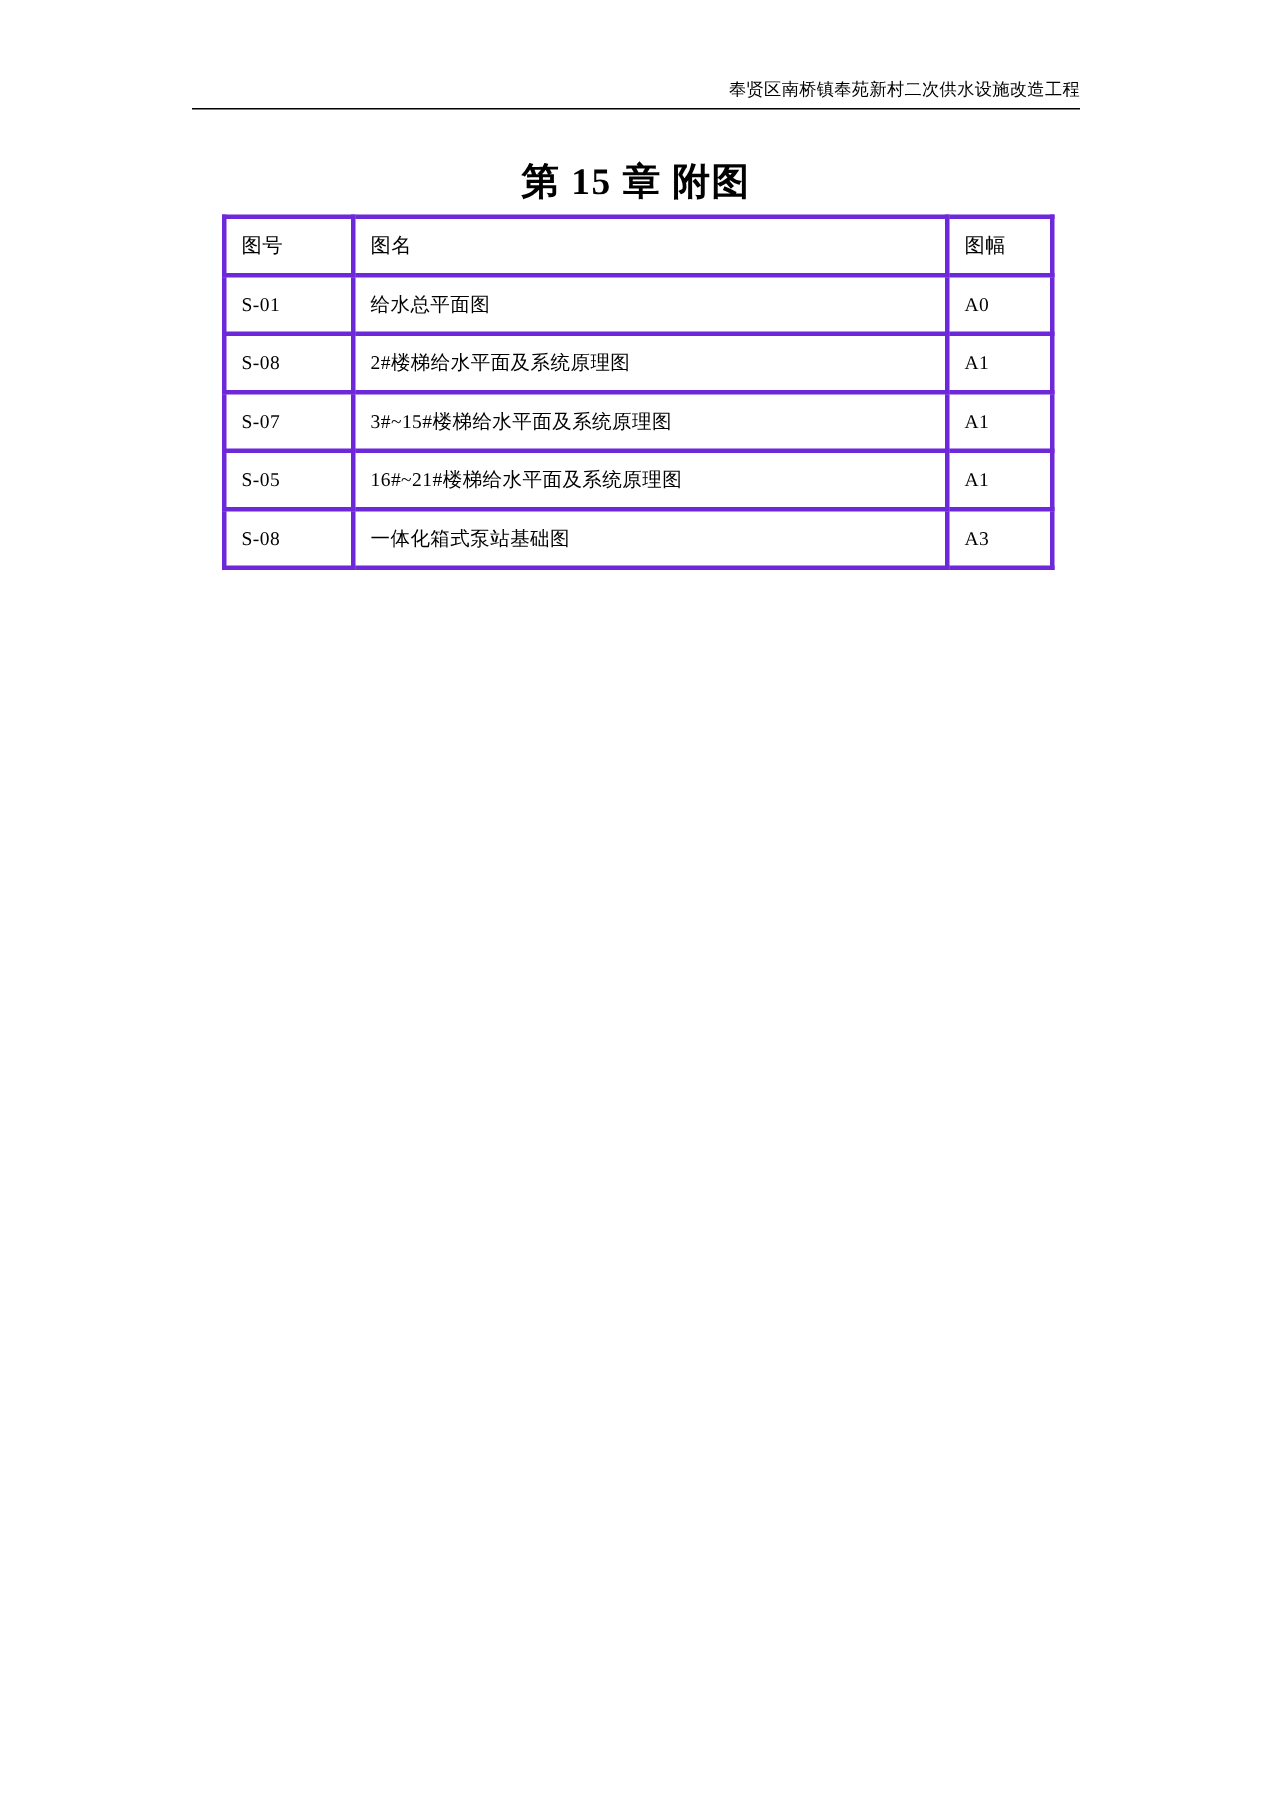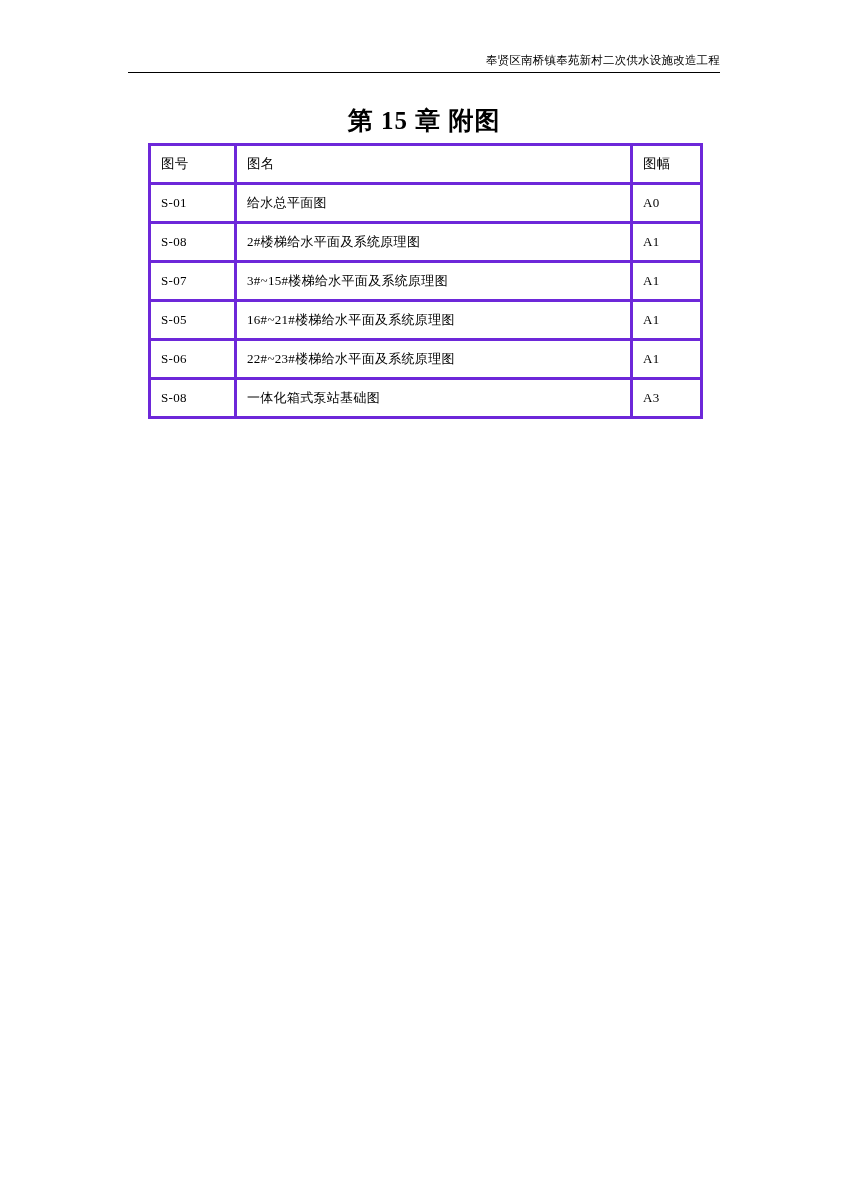--- a/index.html
+++ b/index.html
@@ -116,25 +116,20 @@
           <td class="code-cell">S-07</td>
           <td>3#~15#楼梯给水平面及系统原理图</td>
           <td>A1</td>
         </tr>
         <tr>
           <td class="code-cell">S-05</td>
           <td>16#~21#楼梯给水平面及系统原理图</td>
           <td>A1</td>
         </tr>
         <tr>
-          <td class="code-cell">S-06</td>
-          <td>22#~23#楼梯给水平面及系统原理图</td>
-          <td>A1</td>
-        </tr>
-        <tr>
           <td class="code-cell">S-08</td>
           <td>一体化箱式泵站基础图</td>
           <td>A3</td>
         </tr>
       </tbody>
     </table>
   </div>
 
 </div>
 

